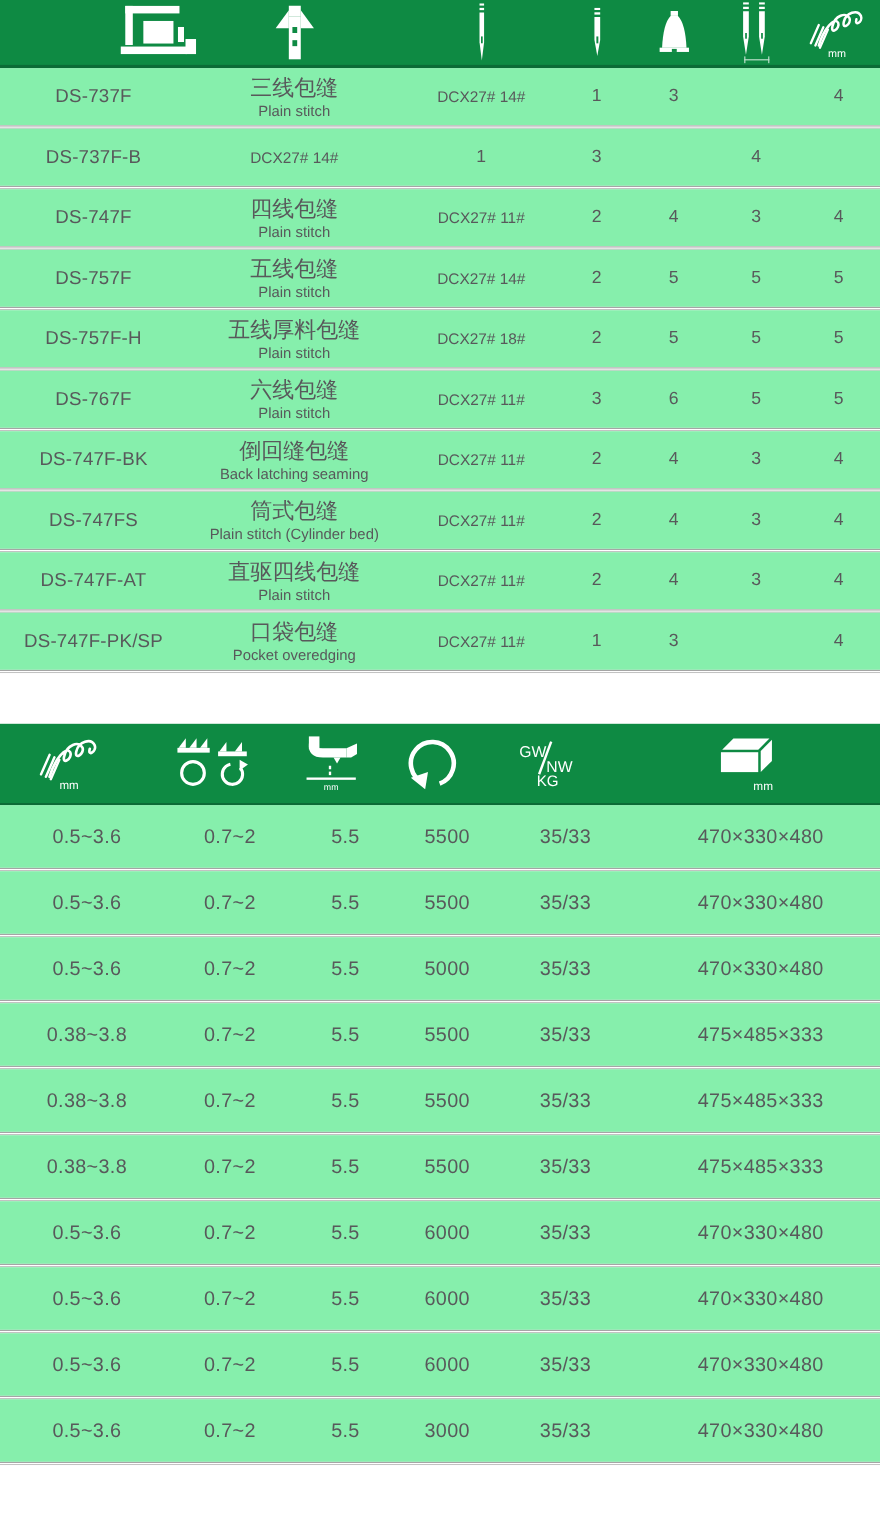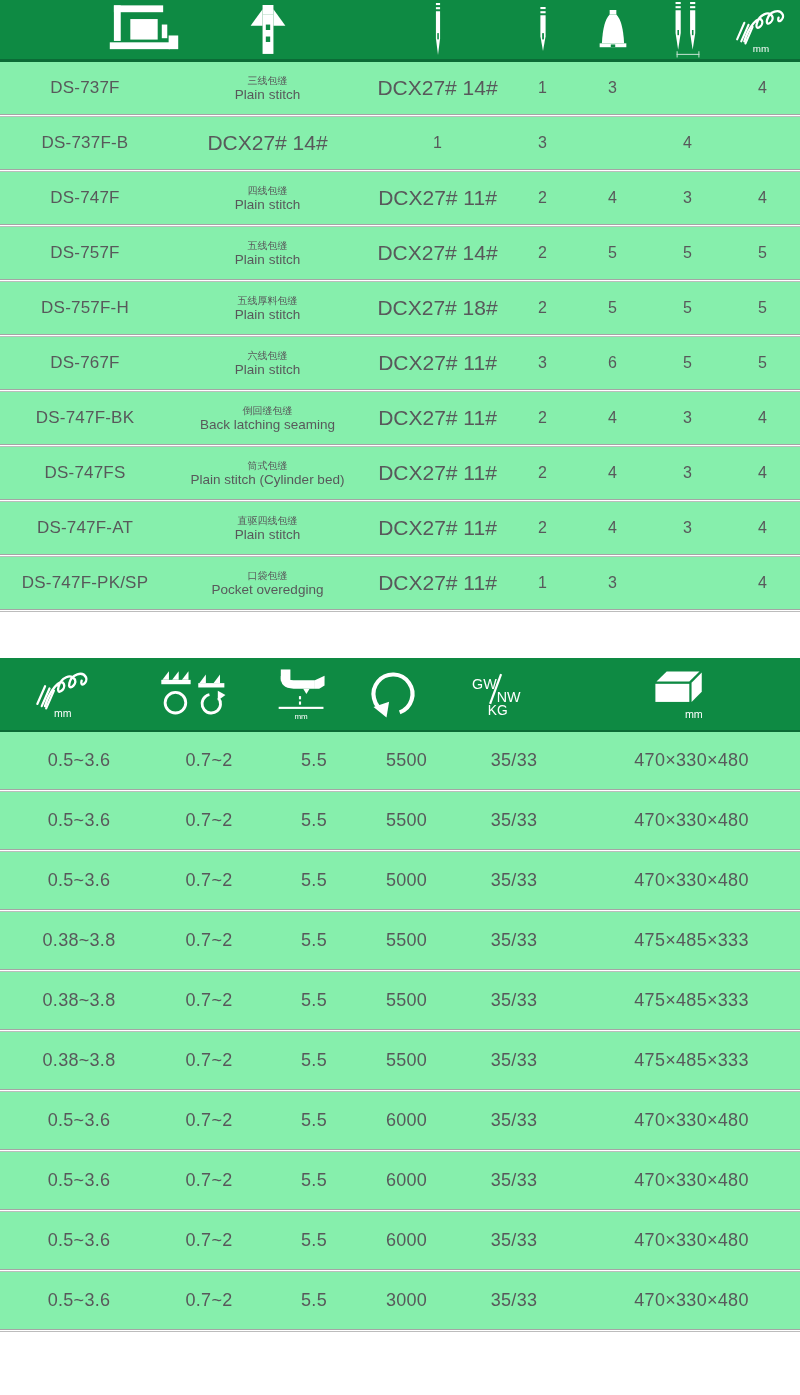--- a/index.html
+++ b/index.html
@@ -36,23 +36,23 @@
   .t1row { grid-template-columns: 170px 195px 145px 65px 75px 75px 75px; height: 52px; }
   .t2row { grid-template-columns: 130px 130px 80px 105px 110px 245px; height: 57px; }
   .sep {
     height: 3px;
     background: #ffffff;
     border-top: 1px solid #a5a5a5;
     border-bottom: 1px solid #bcbcbc;
   }
   .cell { overflow: hidden; }
   .model { font-size: 17px; letter-spacing: 0.2px; }
-  .stitch .stitch-cn { font-size: 10px; line-height: 1.3; }
+  .stitch .stitch-cn { font-size: 20px; line-height: 1.3; }
   .stitch .stitch-en { font-size: 13.5px; line-height: 1.15; }
-  .needle { font-size: 21px; }
+  .needle { font-size: 14px; }
   .num { font-size: 16px; }
   .t2row .cell { font-size: 18px; letter-spacing: 0.3px; padding-left: 28px; }
   .tablegap { height: 46px; background: #ffffff; }
   .bottom-pad { height: 20px; background: #ffffff; }
 </style>
 </head>
 <body>
 
 <div class="page">
 

